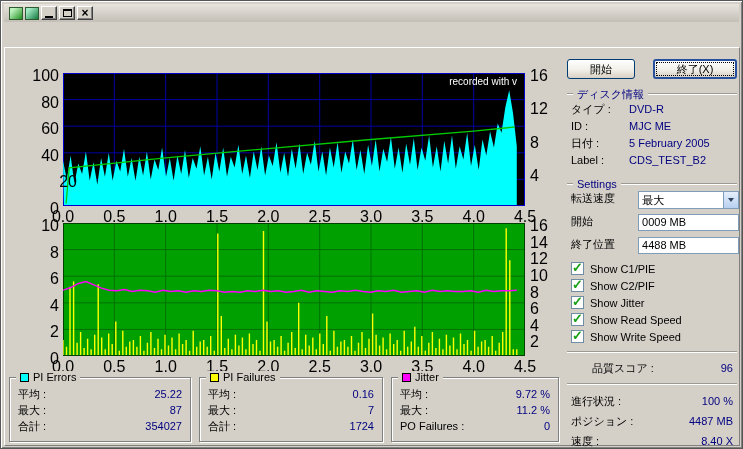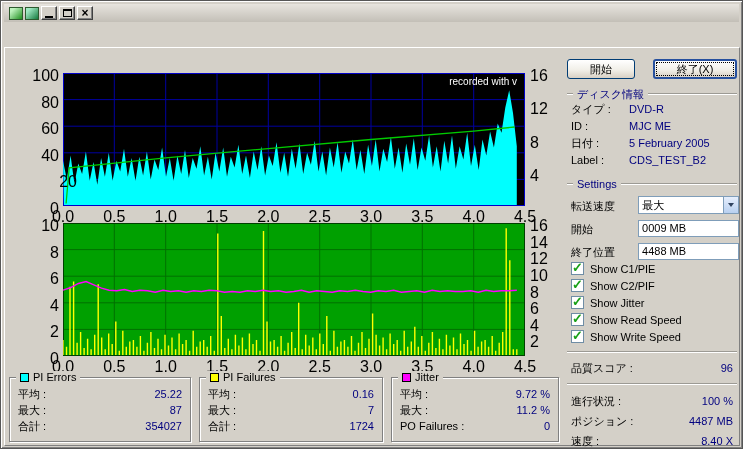--- a/index.html
+++ b/index.html
@@ -48,34 +48,34 @@
     border:1px solid #003c74;border-radius:3px;background:linear-gradient(#ffffff,#f1efe8 55%,#d8d0c4);cursor:default;}
   .xpbtn.start{width:68px;}
   .xpbtn.exit{width:84px;border:2px solid #26509e;outline:1px dotted #000;outline-offset:-4px;}
   .hdr{display:flex;align-items:center;gap:4px;color:#00007f;margin-top:8px;height:14px;padding:0 2px;}
   .ln{height:2px;border-top:1px solid #9c9a94;border-bottom:1px solid #fff;}
   .ln.s{width:6px;}
   .ln.f{flex:1;}
   .inforow{display:flex;height:17px;line-height:16px;padding-left:6px;}
   .inforow .lbl{width:58px;}
   .inforow .val{color:#00007f;}
-  .ctlrow{display:flex;align-items:flex-end;height:23px;padding-left:6px;gap:12px;}
+  .ctlrow{display:flex;align-items:flex-start;height:23px;padding-left:6px;gap:12px;}
   .ctlrow .lbl{width:58px;}
   .combo{display:flex;width:106px;height:18px;border:1px solid #7f9db9;background:#fff;align-items:center;}
   .combo-val{flex:1;padding-left:3px;}
   .combo-btn{width:15px;height:100%;border-left:1px solid #7f9db9;
     background:linear-gradient(#e6eefc,#b8d0f0);display:flex;align-items:center;justify-content:center;}
   .arrow{width:0;height:0;border-left:3px solid transparent;border-right:3px solid transparent;border-top:4px solid #30435f;}
   .field{width:106px;height:17px;border:1px solid #7f9db9;background:#fff;padding:1px 3px;line-height:13px;}
   .cbrow{display:flex;align-items:center;gap:6px;height:17px;padding-left:6px;}
   .cb{width:13px;height:13px;border:1px solid #6f8da5;background:#fff;position:relative;}
   .check{position:absolute;left:0px;top:-3px;color:#1aa118;font-weight:bold;font-size:13px;}
   .sep{height:2px;border-top:1px solid #9c9a94;border-bottom:1px solid #fff;margin:6px 2px;}
   .qrow,.strow{display:flex;align-items:center;padding:0 6px;}
-  .qrow{height:18px;}
+  .qrow{height:18px;margin-left:21px;}
   .strow{height:20px;}
   .qrow .val,.strow .val{margin-left:auto;color:#00007f;}
 </style>
 </head>
 <body>
 
 <div class="window">
 
   <div class="titlebar">
     <span class="tb-ico i1"></span>

